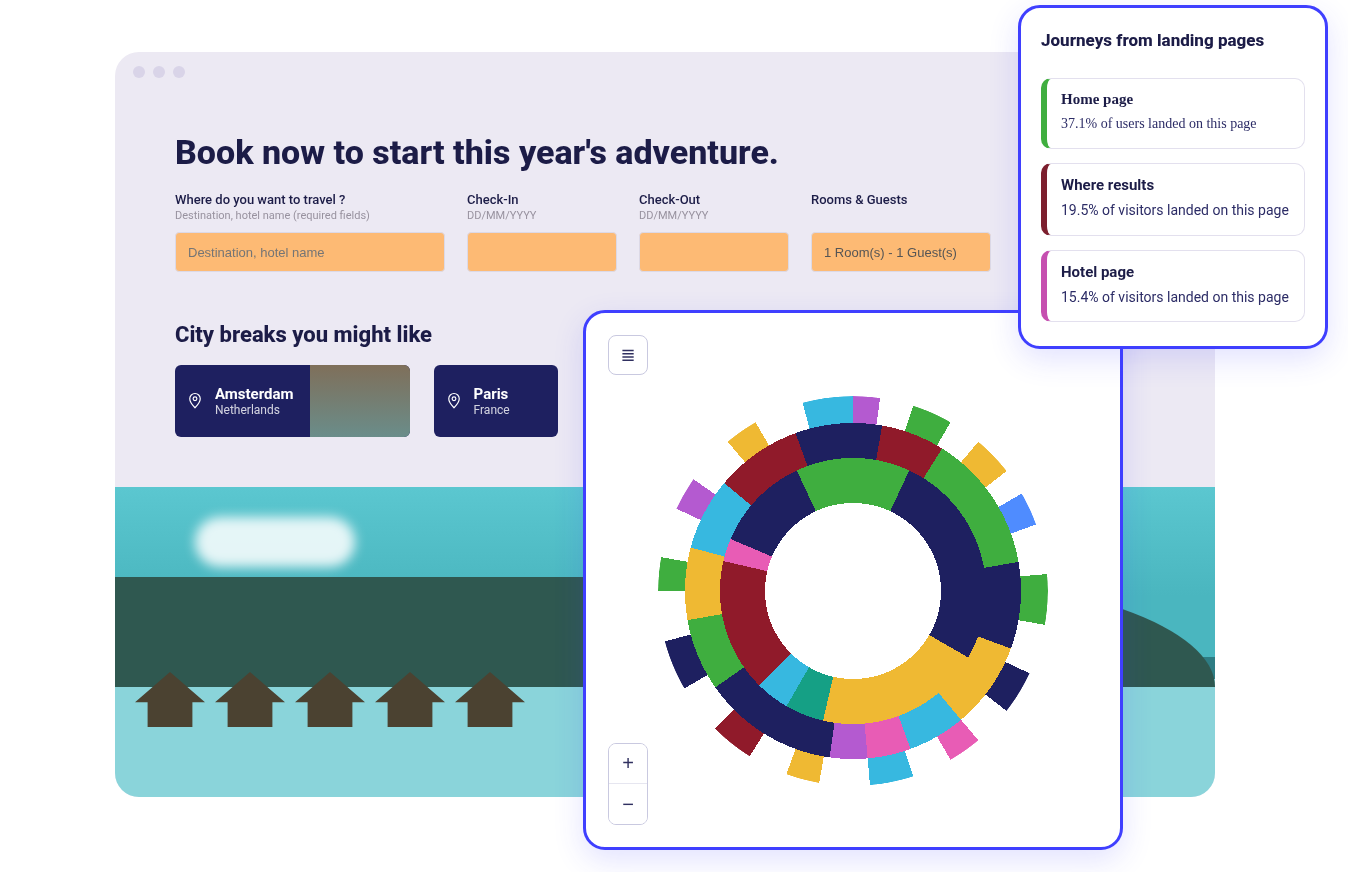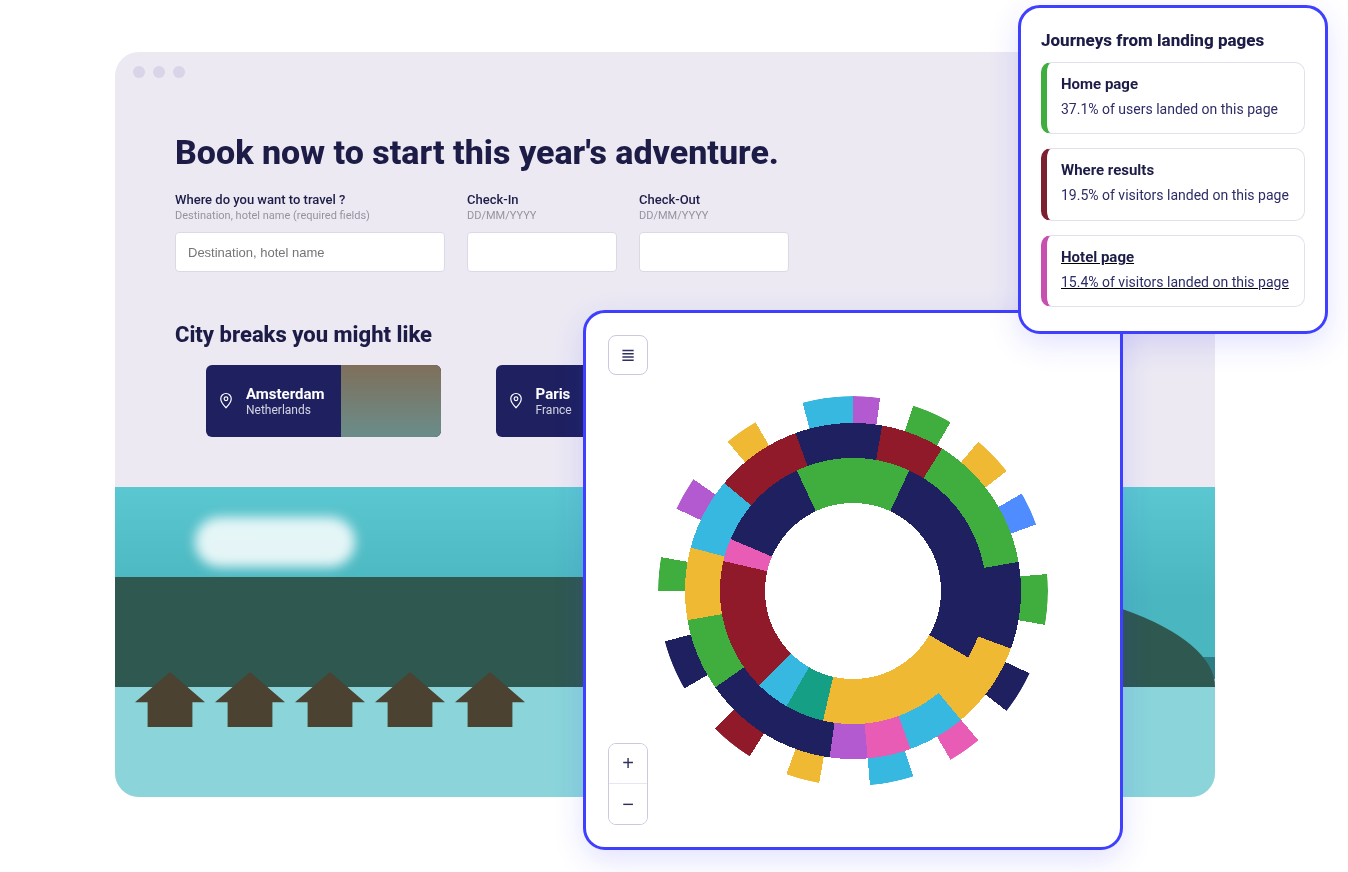--- a/index.html
+++ b/index.html
@@ -44,21 +44,21 @@
     display: flex;
     gap: 22px;
     margin: 10px 60px 36px 60px;
   }
   .field { display: flex; flex-direction: column; }
   .field-label { font-size: 13px; color: #1c1c47; font-weight: 500; }
   .field-hint { font-size: 11px; color: #98929f; margin-top: 2px; }
   .field-input {
     margin-top: 10px;
     border: 1px solid #dcd9e6;
-    background: #ffffff;
+    background: #fdba74;
     border-radius: 4px;
     height: 40px;
     padding: 0 12px;
     font-size: 13px;
     color: #555;
   }
   .f-dest { width: 270px; }
   .f-date { width: 150px; }
   .f-rooms { width: 180px; }
 
@@ -74,36 +74,35 @@
     margin: 0 60px;
   }
   .city-card {
     display: flex;
     align-items: center;
     background: #1e2060;
     color: #fff;
     border-radius: 6px;
     overflow: hidden;
     height: 72px;
-    margin-left: 31px;
   }
   .city-card .pin {
     width: 40px;
     display: flex;
     align-items: center;
     justify-content: center;
   }
   .city-card .txt { padding-right: 16px; }
   .city-card .city { font-size: 15px; font-weight: 700; }
   .city-card .country { font-size: 12px; opacity: .8; }
   .city-card .thumb {
     width: 100px; height: 72px;
     background: linear-gradient(180deg,#7f6f5a 0%,#6a8d8a 100%);
   }
-  .city-card.small { padding-right: 16px; }
+  .city-card.small { padding-right: 32px; }
 
   
   .hero {
     position: absolute;
     left: 0; right: 0; bottom: 0; height: 310px;
     background: linear-gradient(180deg,#5bc7d0 0%, #4ab6bf 35%, #4ab6bf 55%, #2e7d84 55%, #2e7d84 62%, #8ad4da 62%, #8ad4da 100%);
   }
   .cloud {
     position: absolute;
     top: 30px; left: 80px;
@@ -240,36 +239,36 @@
     background: #fff;
     border: 3px solid #3f3fff;
     border-radius: 22px;
     padding: 22px 20px 24px 20px;
     box-shadow: 0 10px 30px rgba(63,63,255,0.15);
   }
   .panel-journeys h3 {
     font-size: 17px;
     font-weight: 800;
     color: #1c1c47;
-    margin-bottom: 12px;
+    margin-bottom: 28px;
   }
   .j-card {
     border: 1px solid #e3e0ee;
     border-left-width: 6px;
     border-radius: 10px;
     padding: 12px 14px 14px 14px;
     margin-bottom: 14px;
   }
   .j-card:last-child { margin-bottom: 0; }
   .j-title { font-size: 15px; font-weight: 700; color:#1c1c47; margin-bottom:6px;}
   .j-sub   { font-size: 14px; color:#2c2c66; line-height:1.45;}
-  .c-green  { border-left-color:#3fae3f; }
+  .c-green  { border-left-color:#3fae3f;font-family:Liberation Serif, serif; }
   .c-cyan   { border-left-color:#2fc4d6; }
   .c-maroon { border-left-color:#7c1f2e; }
-  .c-magenta{ border-left-color:#c64fb0;text-decoration:underline; }
+  .c-magenta{ border-left-color:#c64fb0; }
 
   .pin-svg { width:18px; height:18px; fill:none; stroke:#fff; stroke-width:1.6; }
 </style>
 </head>
 <body>
 
 <div class="browser">
   <div class="titlebar">
     <div class="dot"></div>
     <div class="dot"></div>
@@ -286,20 +285,25 @@
     </div>
     <div class="field f-date">
       <span class="field-label">Check-In</span>
       <span class="field-hint">DD/MM/YYYY</span>
       <input class="field-input" style="">
     </div>
     <div class="field f-date">
       <span class="field-label">Check-Out</span>
       <span class="field-hint">DD/MM/YYYY</span>
       <input class="field-input" style="">
+    </div>
+    <div class="field f-rooms">
+      <span class="field-label">Rooms &amp; Guests</span>
+      <span class="field-hint">&nbsp;</span>
+      <input class="field-input" value="1 Room(s) - 1 Guest(s)" style="">
     </div>
   </div>
 
   <h2 class="section-title">City breaks you might like</h2>
 
   <div class="city-row">
     <div class="city-card">
       <span class="pin">
         <svg class="pin-svg" viewBox="0 0 24 24">
             <path d="M12 21s-7-7.2-7-12a7 7 0 1 1 14 0c0 4.8-7 12-7 12z"></path>

